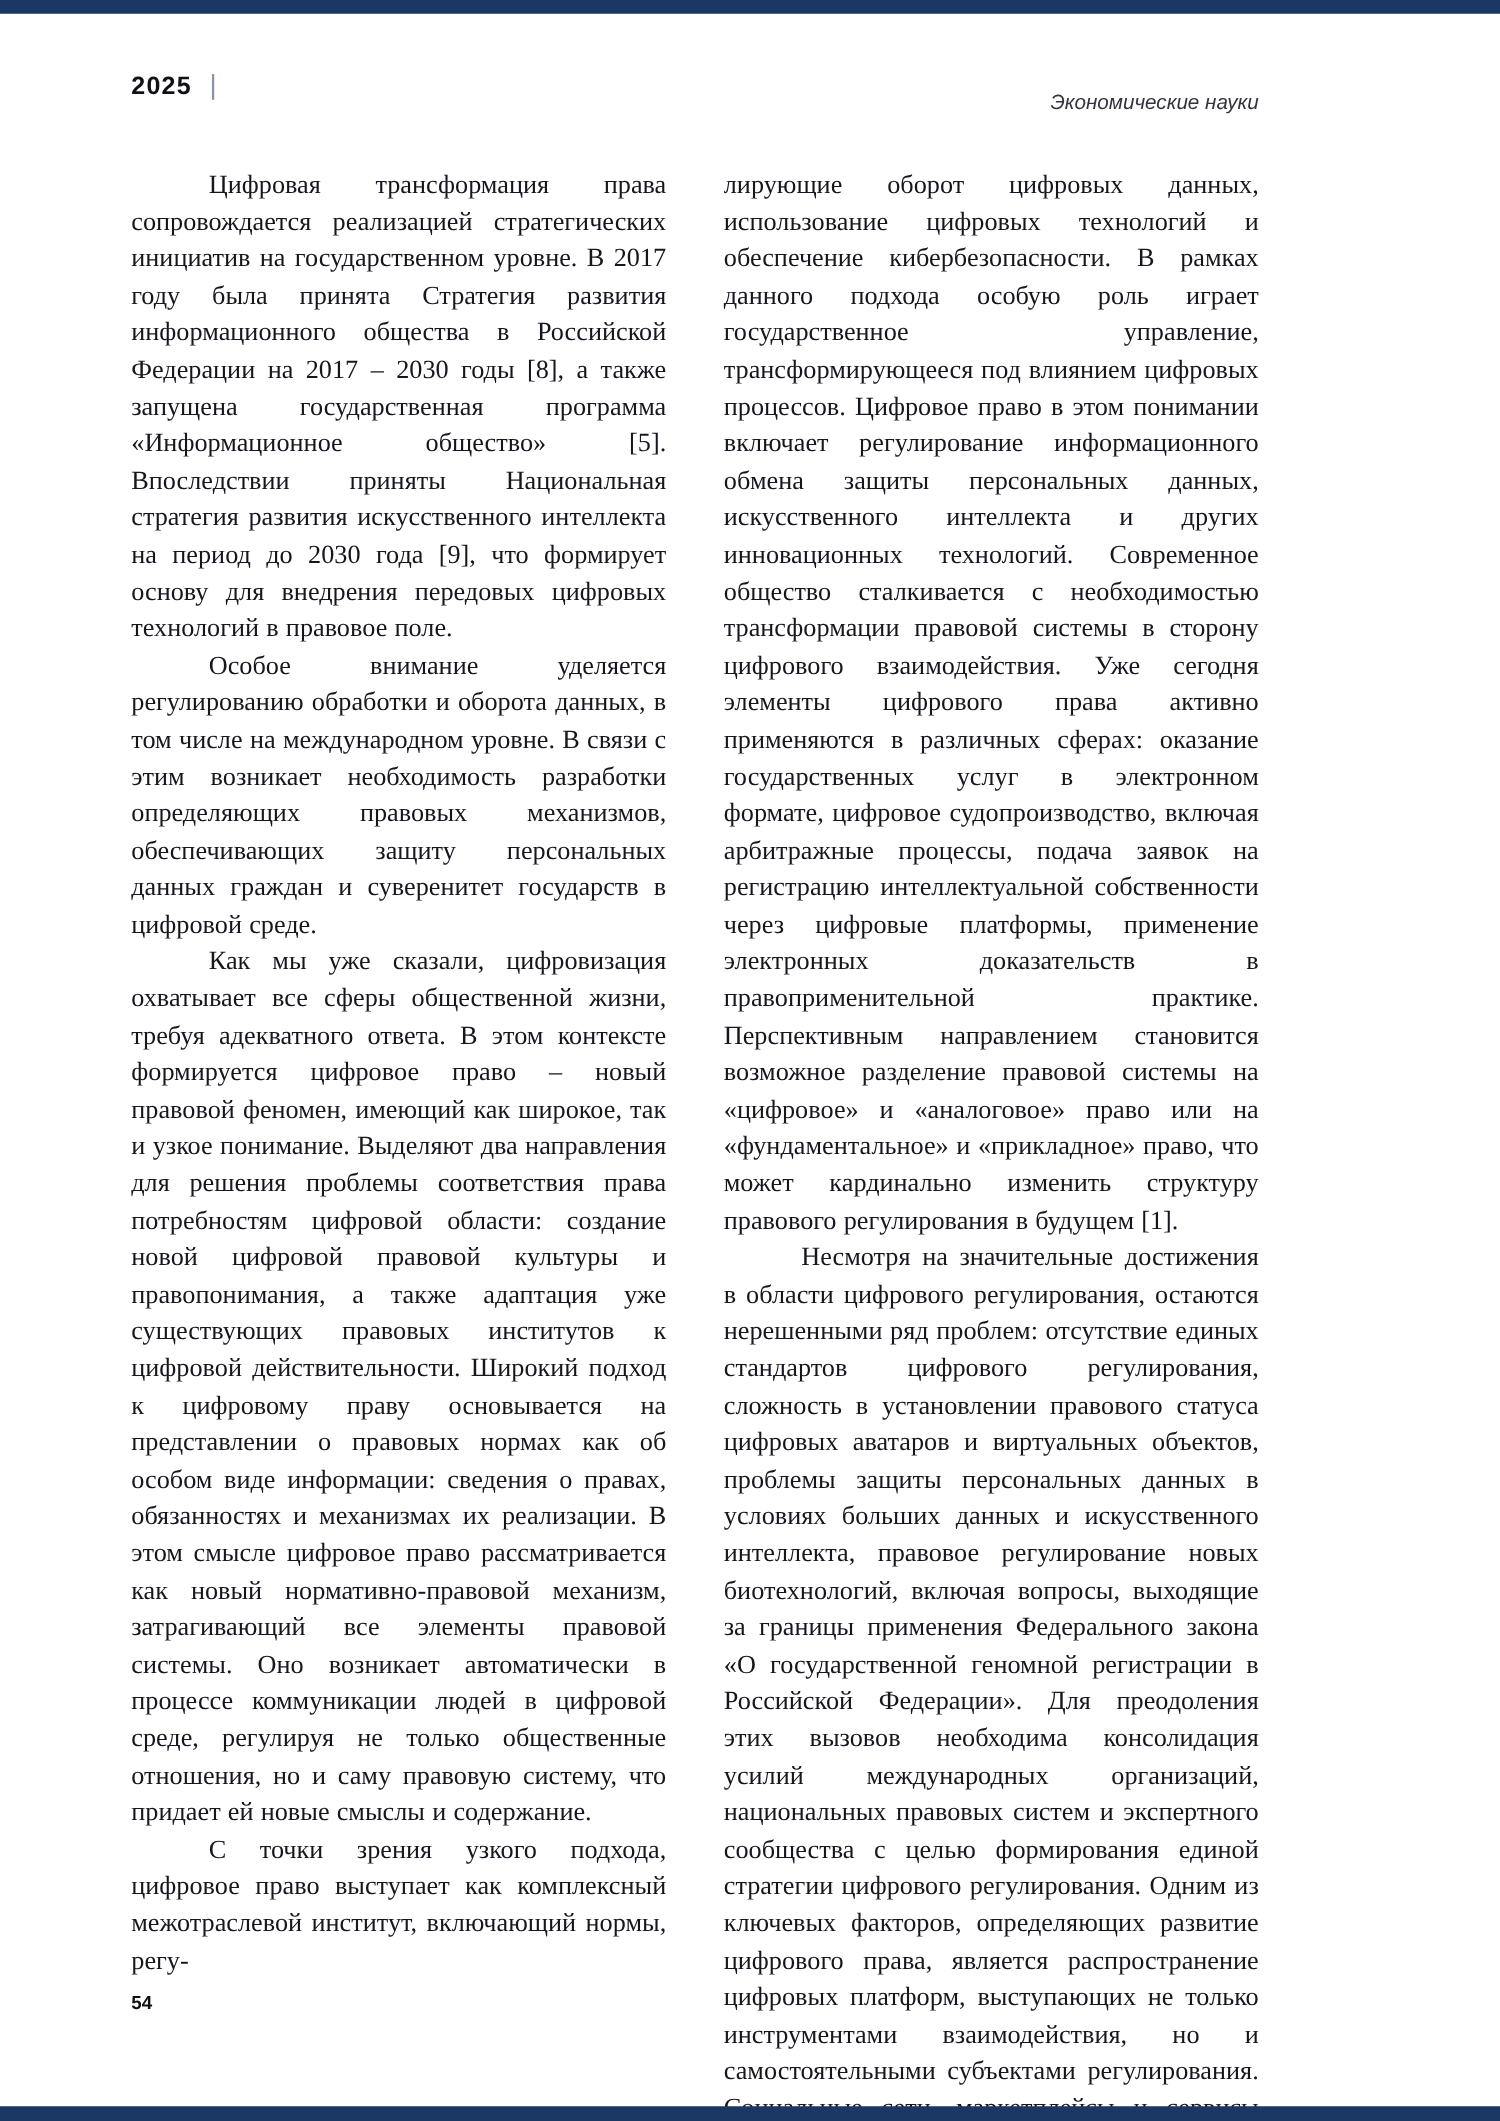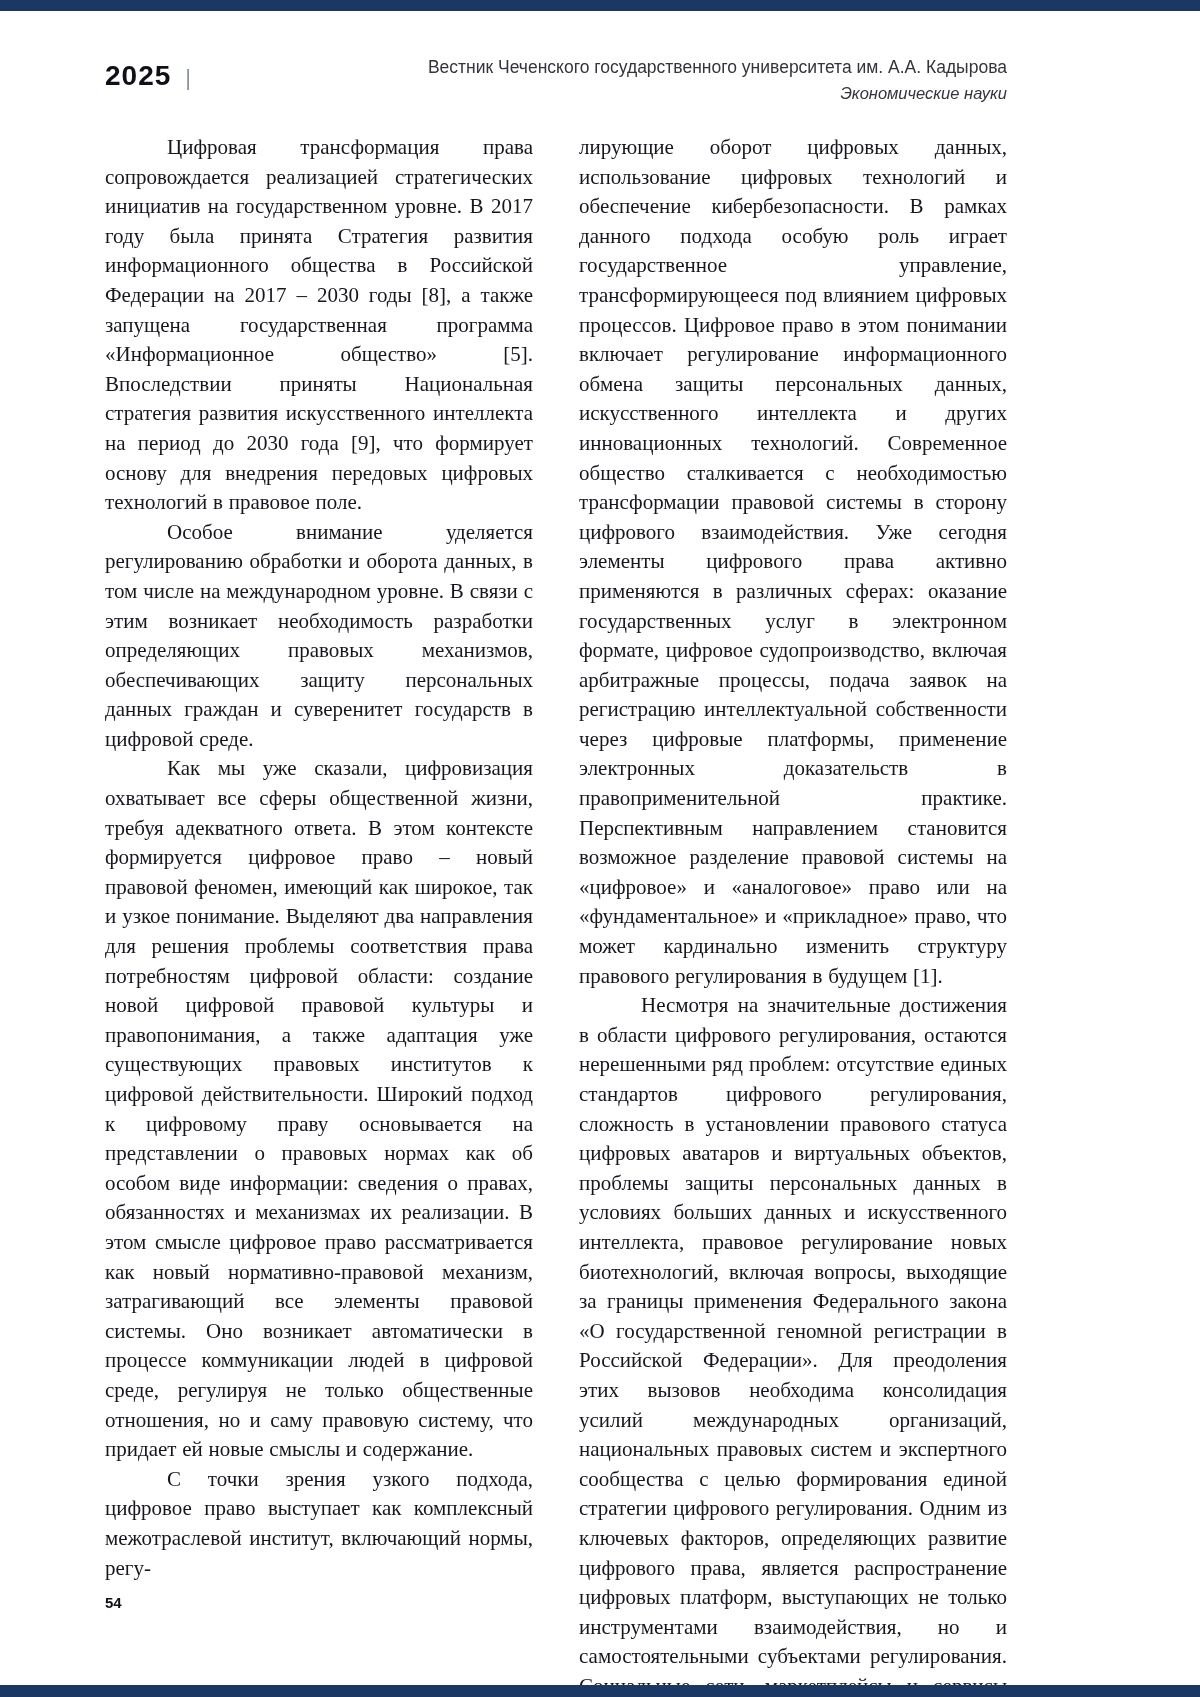--- a/index.html
+++ b/index.html
@@ -24,21 +24,21 @@
   .page-header{
     position:absolute;top:55px;left:105px;width:902px;
     display:flex;justify-content:space-between;align-items:flex-end;
     font-family:"Liberation Sans", sans-serif;
   }
   .year-block{
     display:flex;align-items:baseline;gap:14px;
     padding-bottom:14px;
   }
   .year{
-    font-size:28px;font-weight:bold;color:#101018;letter-spacing:1px;
+    font-size:20px;font-weight:bold;color:#101018;letter-spacing:1px;
   }
   .year-divider{
     font-size:22px;color:#8a93a6;font-weight:normal;
   }
   .journal-block{
     text-align:right;line-height:1.45;
   }
   .journal-title{
     font-size:17.5px;color:var(--hdr);
   }
@@ -76,21 +76,20 @@
 <body>
 
 <div class="edge-bar top"></div>
 
 <header class="page-header">
   <div class="year-block">
     <span class="year">2025</span>
     <span class="year-divider">|</span>
   </div>
   <div class="journal-block">
-    <div class="journal-title">Вестник Чеченского государственного университета им. А.А. Кадырова</div>
     <div class="journal-section">Экономические науки</div>
   </div>
 </header>
 
 <main class="content">
   <div class="col">
     <p>Цифровая трансформация права сопровождается реализацией стратегических инициатив на государственном уровне. В 2017 году была принята Стратегия развития информационного общества в Российской Федерации на 2017 – 2030 годы [8], а также запущена государственная программа «Информационное общество» [5]. Впоследствии приняты Национальная стратегия развития искусственного интеллекта на период до 2030 года [9], что формирует основу для внедрения передовых цифровых технологий в правовое поле.</p>
     <p>Особое внимание уделяется регулированию обработки и оборота данных, в том числе на международном уровне. В связи с этим возникает необходимость разработки определяющих правовых механизмов, обеспечивающих защиту персональных данных граждан и суверенитет государств в цифровой среде.</p>
     <p>Как мы уже сказали, цифровизация охватывает все сферы общественной жизни, требуя адекватного ответа. В этом контексте формируется цифровое право – новый правовой феномен, имеющий как широкое, так и узкое понимание. Выделяют два направления для решения проблемы соответствия права потребностям цифровой области: создание новой цифровой правовой культуры и правопонимания, а также адаптация уже существующих правовых институтов к цифровой действительности. Широкий подход к цифровому праву основывается на представлении о правовых нормах как об особом виде информации: сведения о правах, обязанностях и механизмах их реализации. В этом смысле цифровое право рассматривается как новый нормативно-правовой механизм, затрагивающий все элементы правовой системы. Оно возникает автоматически в процессе коммуникации людей в цифровой среде, регулируя не только общественные отношения, но и саму правовую систему, что придает ей новые смыслы и содержание.</p>
     <p>С точки зрения узкого подхода, цифровое право выступает как комплексный межотраслевой институт, включающий нормы, регу-</p>

